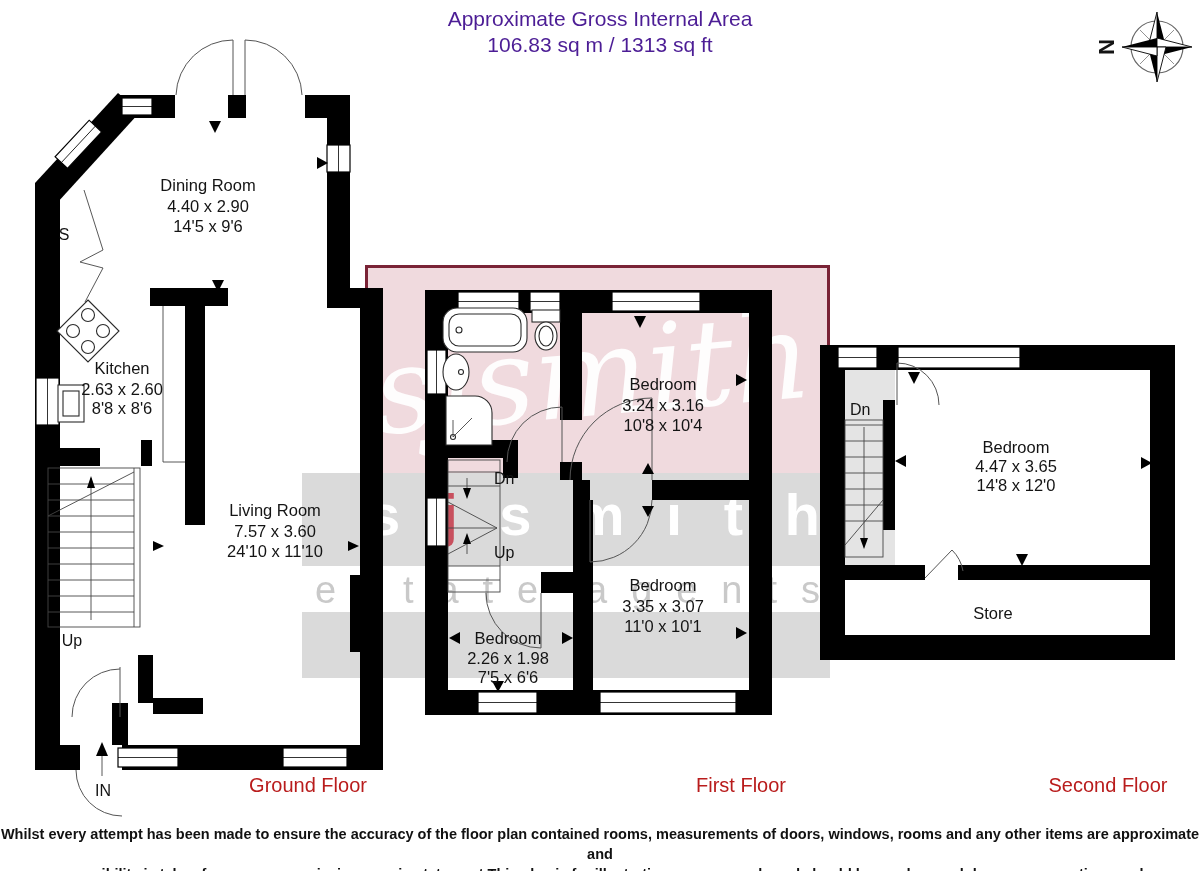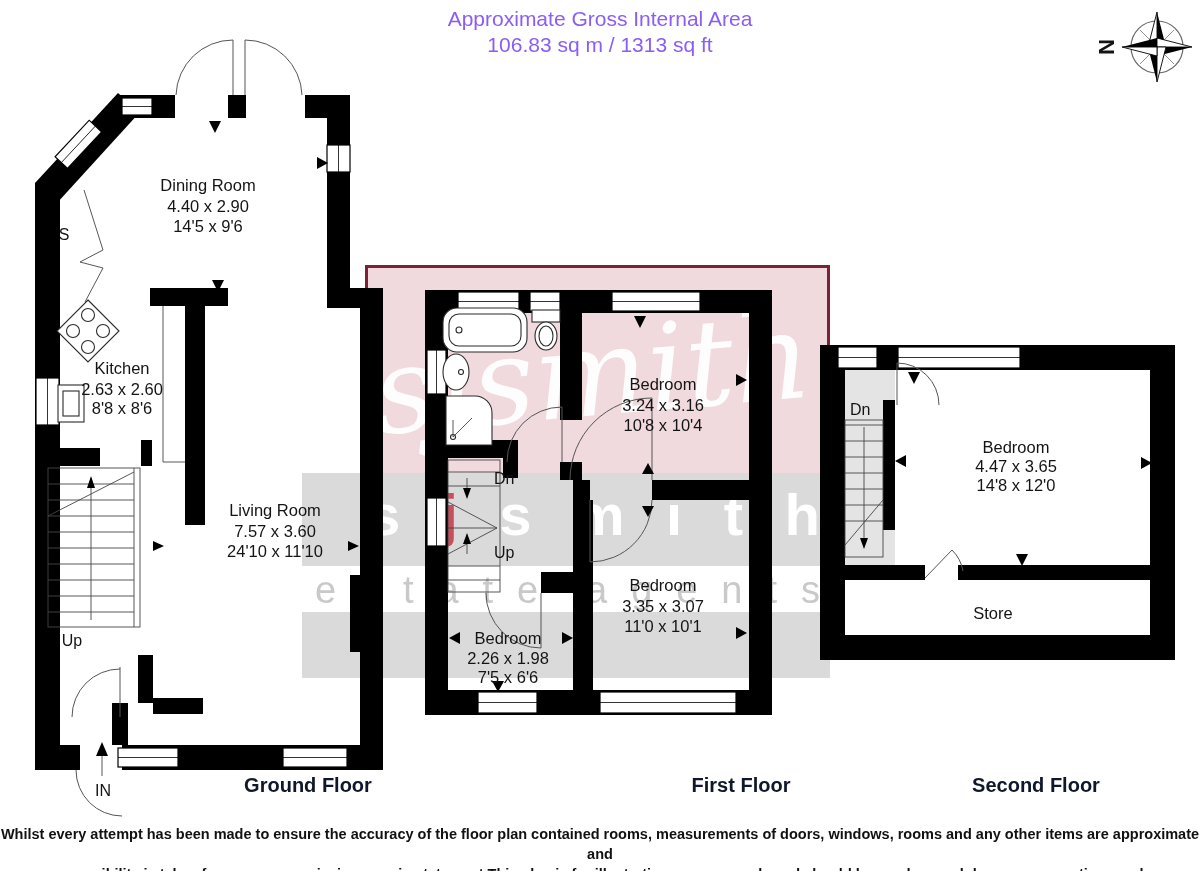--- a/index.html
+++ b/index.html
@@ -1,34 +1,34 @@
 <!DOCTYPE html>
 <html><head>
 <meta charset="utf-8">
 <style>
   html,body{margin:0;padding:0;background:#fff;}
   .page{position:relative;width:1200px;height:871px;background:#fff;overflow:hidden;
         font-family:"Liberation Sans",sans-serif;color:#161616;}
   .abs{position:absolute;}
   
-  .title{left:0;top:6px;width:100%;text-align:center;font-size:21px;line-height:26px;color:#8b5cf6;}
+  .title{left:0;top:6px;width:100%;text-align:center;font-size:21px;line-height:26px;color:#4c1d95;}
   
   .wm-pink{left:365px;top:265px;width:459px;height:205px;background:#f0dade;border:3px solid #7a2336;}
   .wm-grey{left:302px;top:473px;width:528px;height:205px;background:#dadada;}
   .wm-white{left:302px;top:566px;width:528px;height:46px;background:#ffffff;}
   .wm-script-svg{left:365px;top:265px;width:465px;height:211px;}
   .wm-script-svg text{font-family:"DejaVu Serif",serif;font-style:italic;font-size:120px;
         fill:#ffffff;fill-opacity:0.93;}
   .wm-brand{left:368px;top:480px;width:452px;height:70px;display:flex;justify-content:space-between;
         align-items:center;font-weight:bold;font-size:58px;color:#fff;line-height:1;}
   .wm-brand .j{color:#c8505e;}
   .wm-tagline{left:315px;top:571px;width:505px;height:38px;display:flex;justify-content:space-between;
         align-items:center;font-size:38px;color:#c9c9c9;line-height:1;}
   
-  .floorlabel{top:774px;transform:translateX(-50%);font-weight:bold;font-size:20px;color:#0f172a;white-space:nowrap;}
+  .floorlabel{top:774px;transform:translateX(-50%);font-weight:normal;font-size:20px;color:#b91c1c;white-space:nowrap;}
   .disclaimer{left:0;top:824px;width:100%;text-align:center;font-weight:bold;font-size:14.5px;
         line-height:20px;color:#111;}
   
   .plan{left:0;top:0;width:1200px;height:871px;}
   .plan .wall{fill:#000;stroke:none;}
   .plan .greyfill{fill:#e4e4e4;}
   .plan .win-r{fill:#fff;stroke:#000;stroke-width:1.2;}
   .plan .win-l{stroke:#000;stroke-width:0.8;}
   .plan .door{fill:none;stroke:#555;stroke-width:1;}
   .plan .thin{fill:none;stroke:#454545;stroke-width:0.9;}
@@ -408,20 +408,20 @@
         <text x="1016" y="453">Bedroom</text>
         <text x="1016" y="472">4.47 x 3.65</text>
         <text x="1016" y="491">14'8 x 12'0</text>
       </g>
       <text x="993" y="619">Store</text>
     </g>
   </svg>
 
   <div class="abs floorlabel" style="left:308px;">Ground Floor</div>
   <div class="abs floorlabel" style="left:722px;padding-left:38px;">First Floor</div>
-  <div class="abs floorlabel" style="left:1036px;text-align:right;">Second Floor</div>
+  <div class="abs floorlabel" style="left:1108px;text-align:right;">Second Floor</div>
 
   <div class="abs disclaimer">
     <div>Whilst every attempt has been made to ensure the accuracy of the floor plan contained rooms, measurements of doors, windows, rooms and any other items are approximate and</div>
     <div>no responsibility is taken for any error, omission, or mis-statement.This plan is for illustrative purposes only and should be used as such by any prospective purchase.</div>
   </div>
 
 </div>
 
 </body></html>

